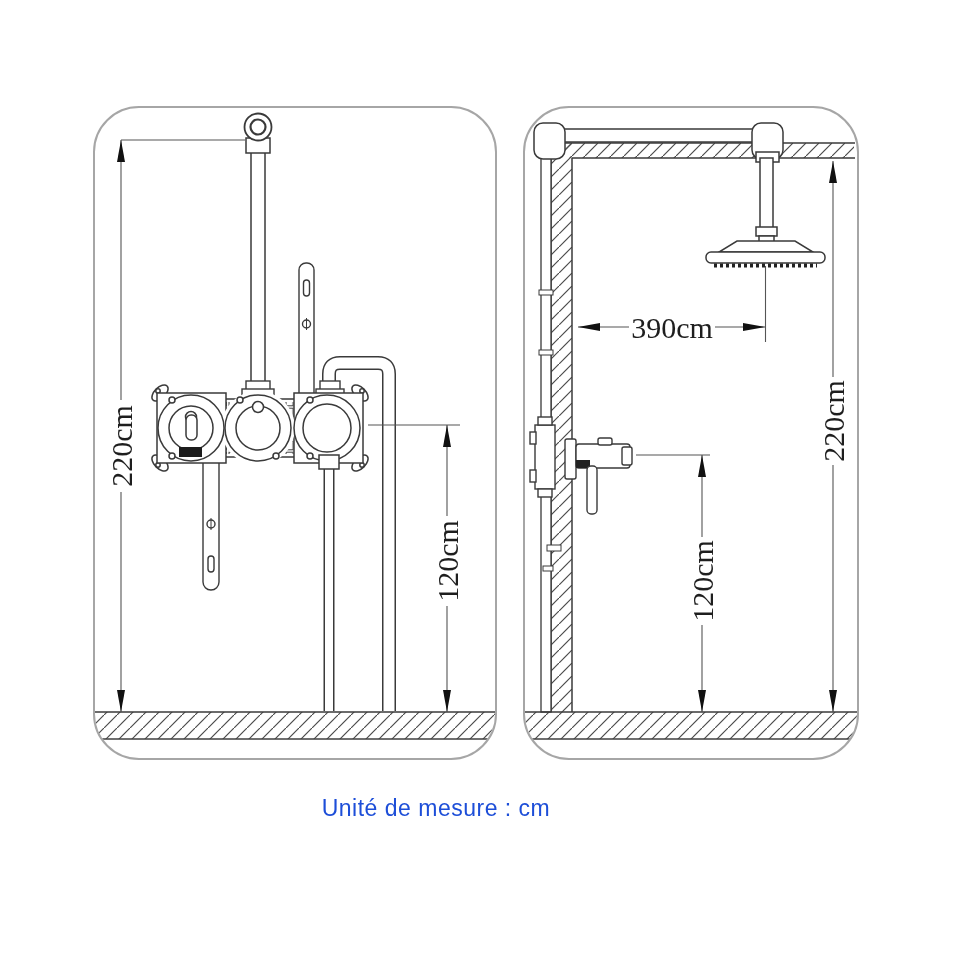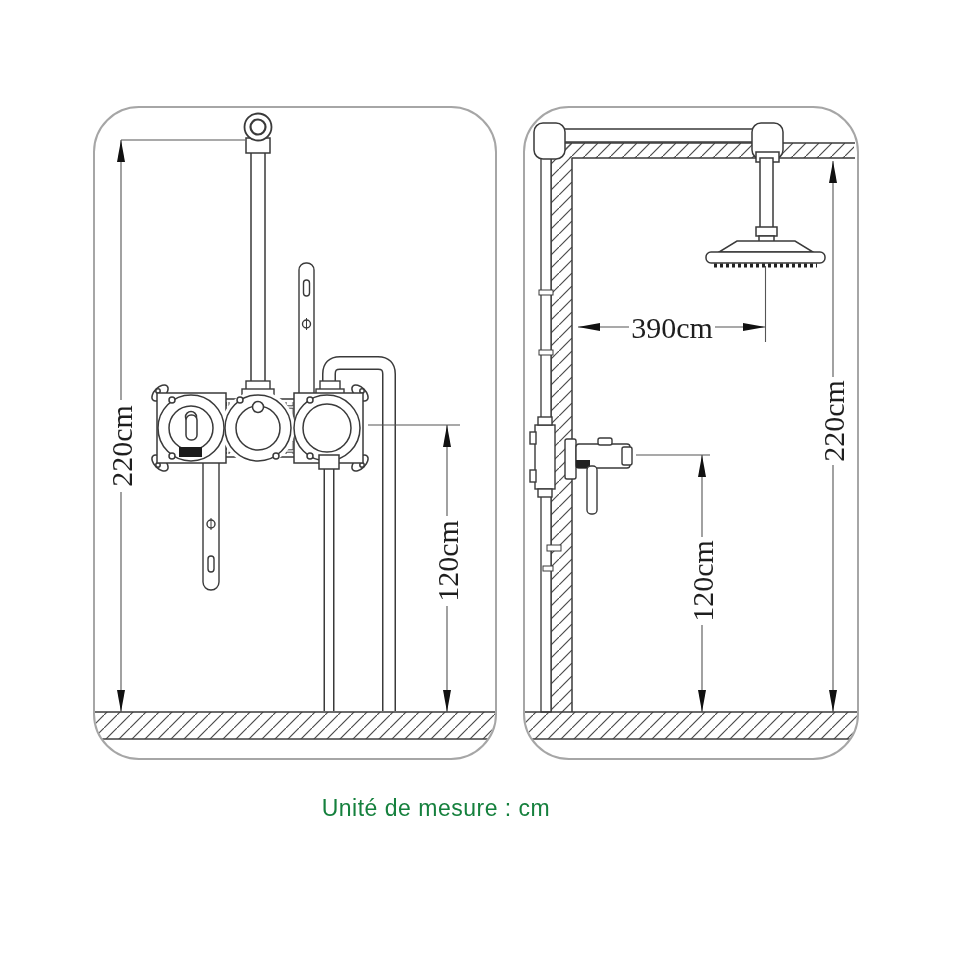--- a/index.html
+++ b/index.html
@@ -1,21 +1,21 @@
 <!DOCTYPE html>
 <html><head>
 <meta charset="utf-8">
 <style>
   html,body{margin:0;padding:0;background:#ffffff;}
   .stage{position:relative;width:954px;height:954px;background:#ffffff;overflow:hidden;
          font-family:"Liberation Sans",sans-serif;}
   svg{position:absolute;left:0;top:0;}
   svg text.dim{font-family:"Liberation Serif",serif;font-size:30px;fill:#1e1e1e;}
   .caption{position:absolute;left:0;top:795px;width:872px;text-align:center;
-           font-family:"Liberation Sans",sans-serif;font-size:23px;color:#15803d;letter-spacing:.5px;}
+           font-family:"Liberation Sans",sans-serif;font-size:23px;color:#1d4ed8;letter-spacing:.5px;}
 </style>
 </head>
 <body>
 
 <div class="stage">
 <svg width="954" height="954" viewBox="0 0 954 954">
   <defs>
     <clipPath id="clipL">
           <rect x="95" y="108" width="400" height="650" rx="44"></rect>
         </clipPath>

